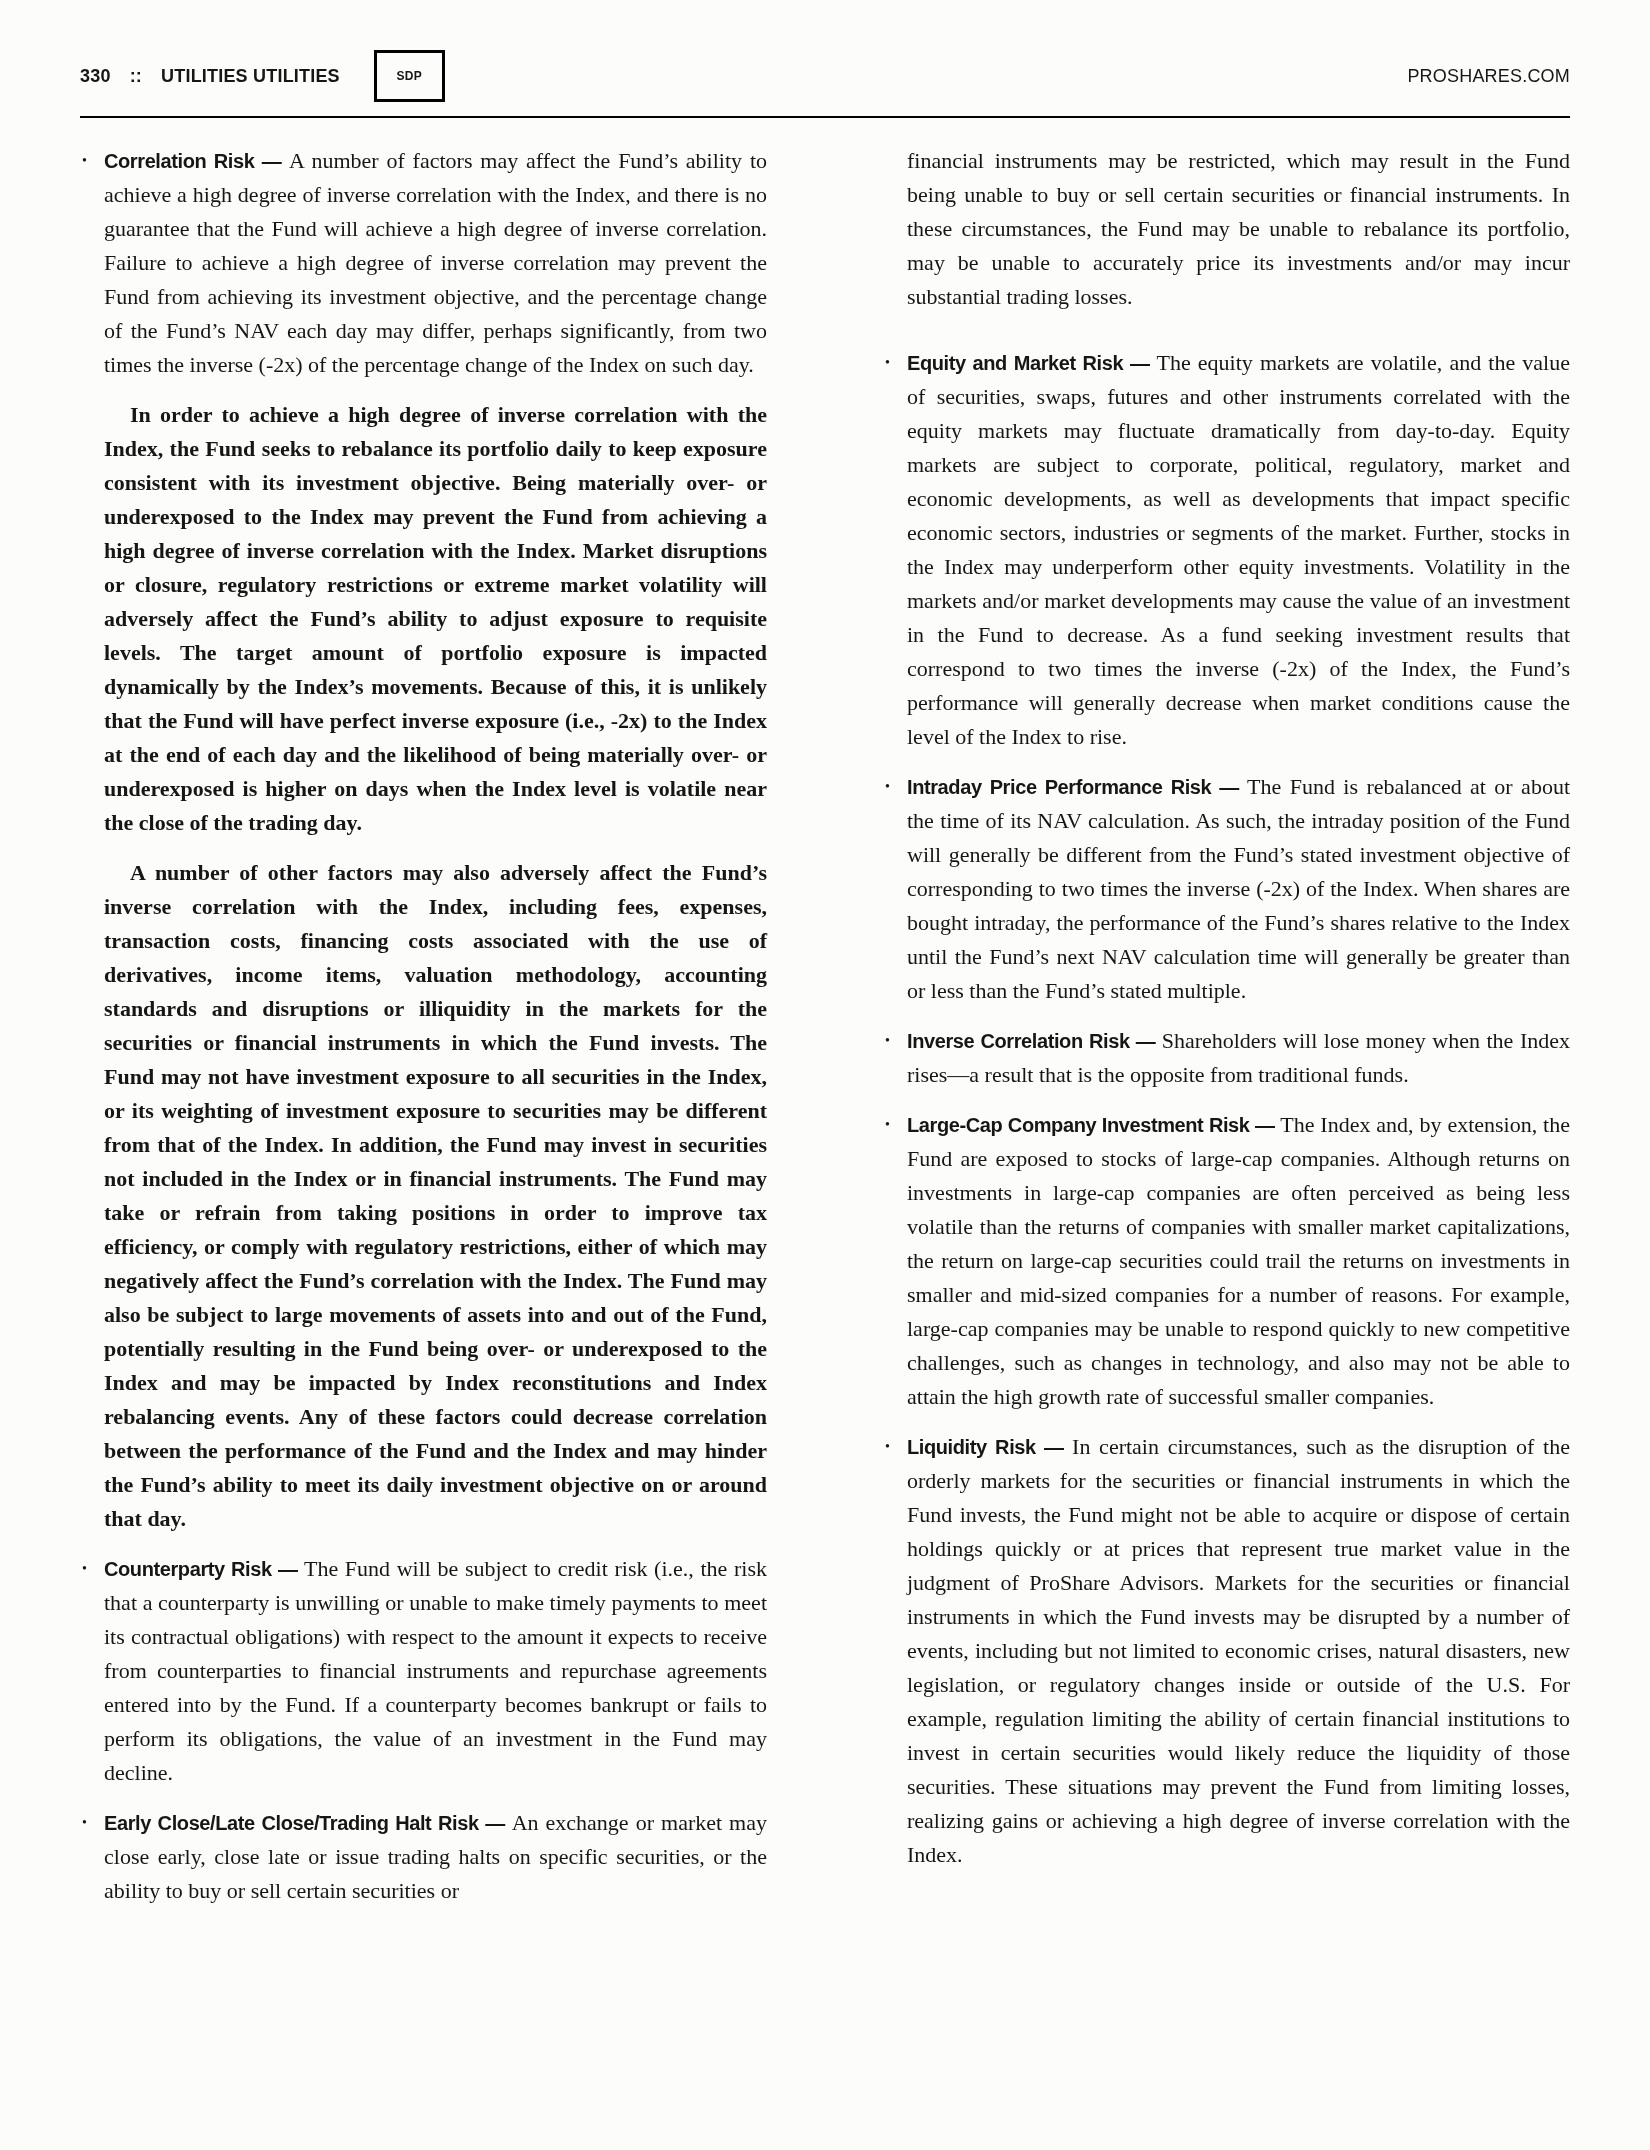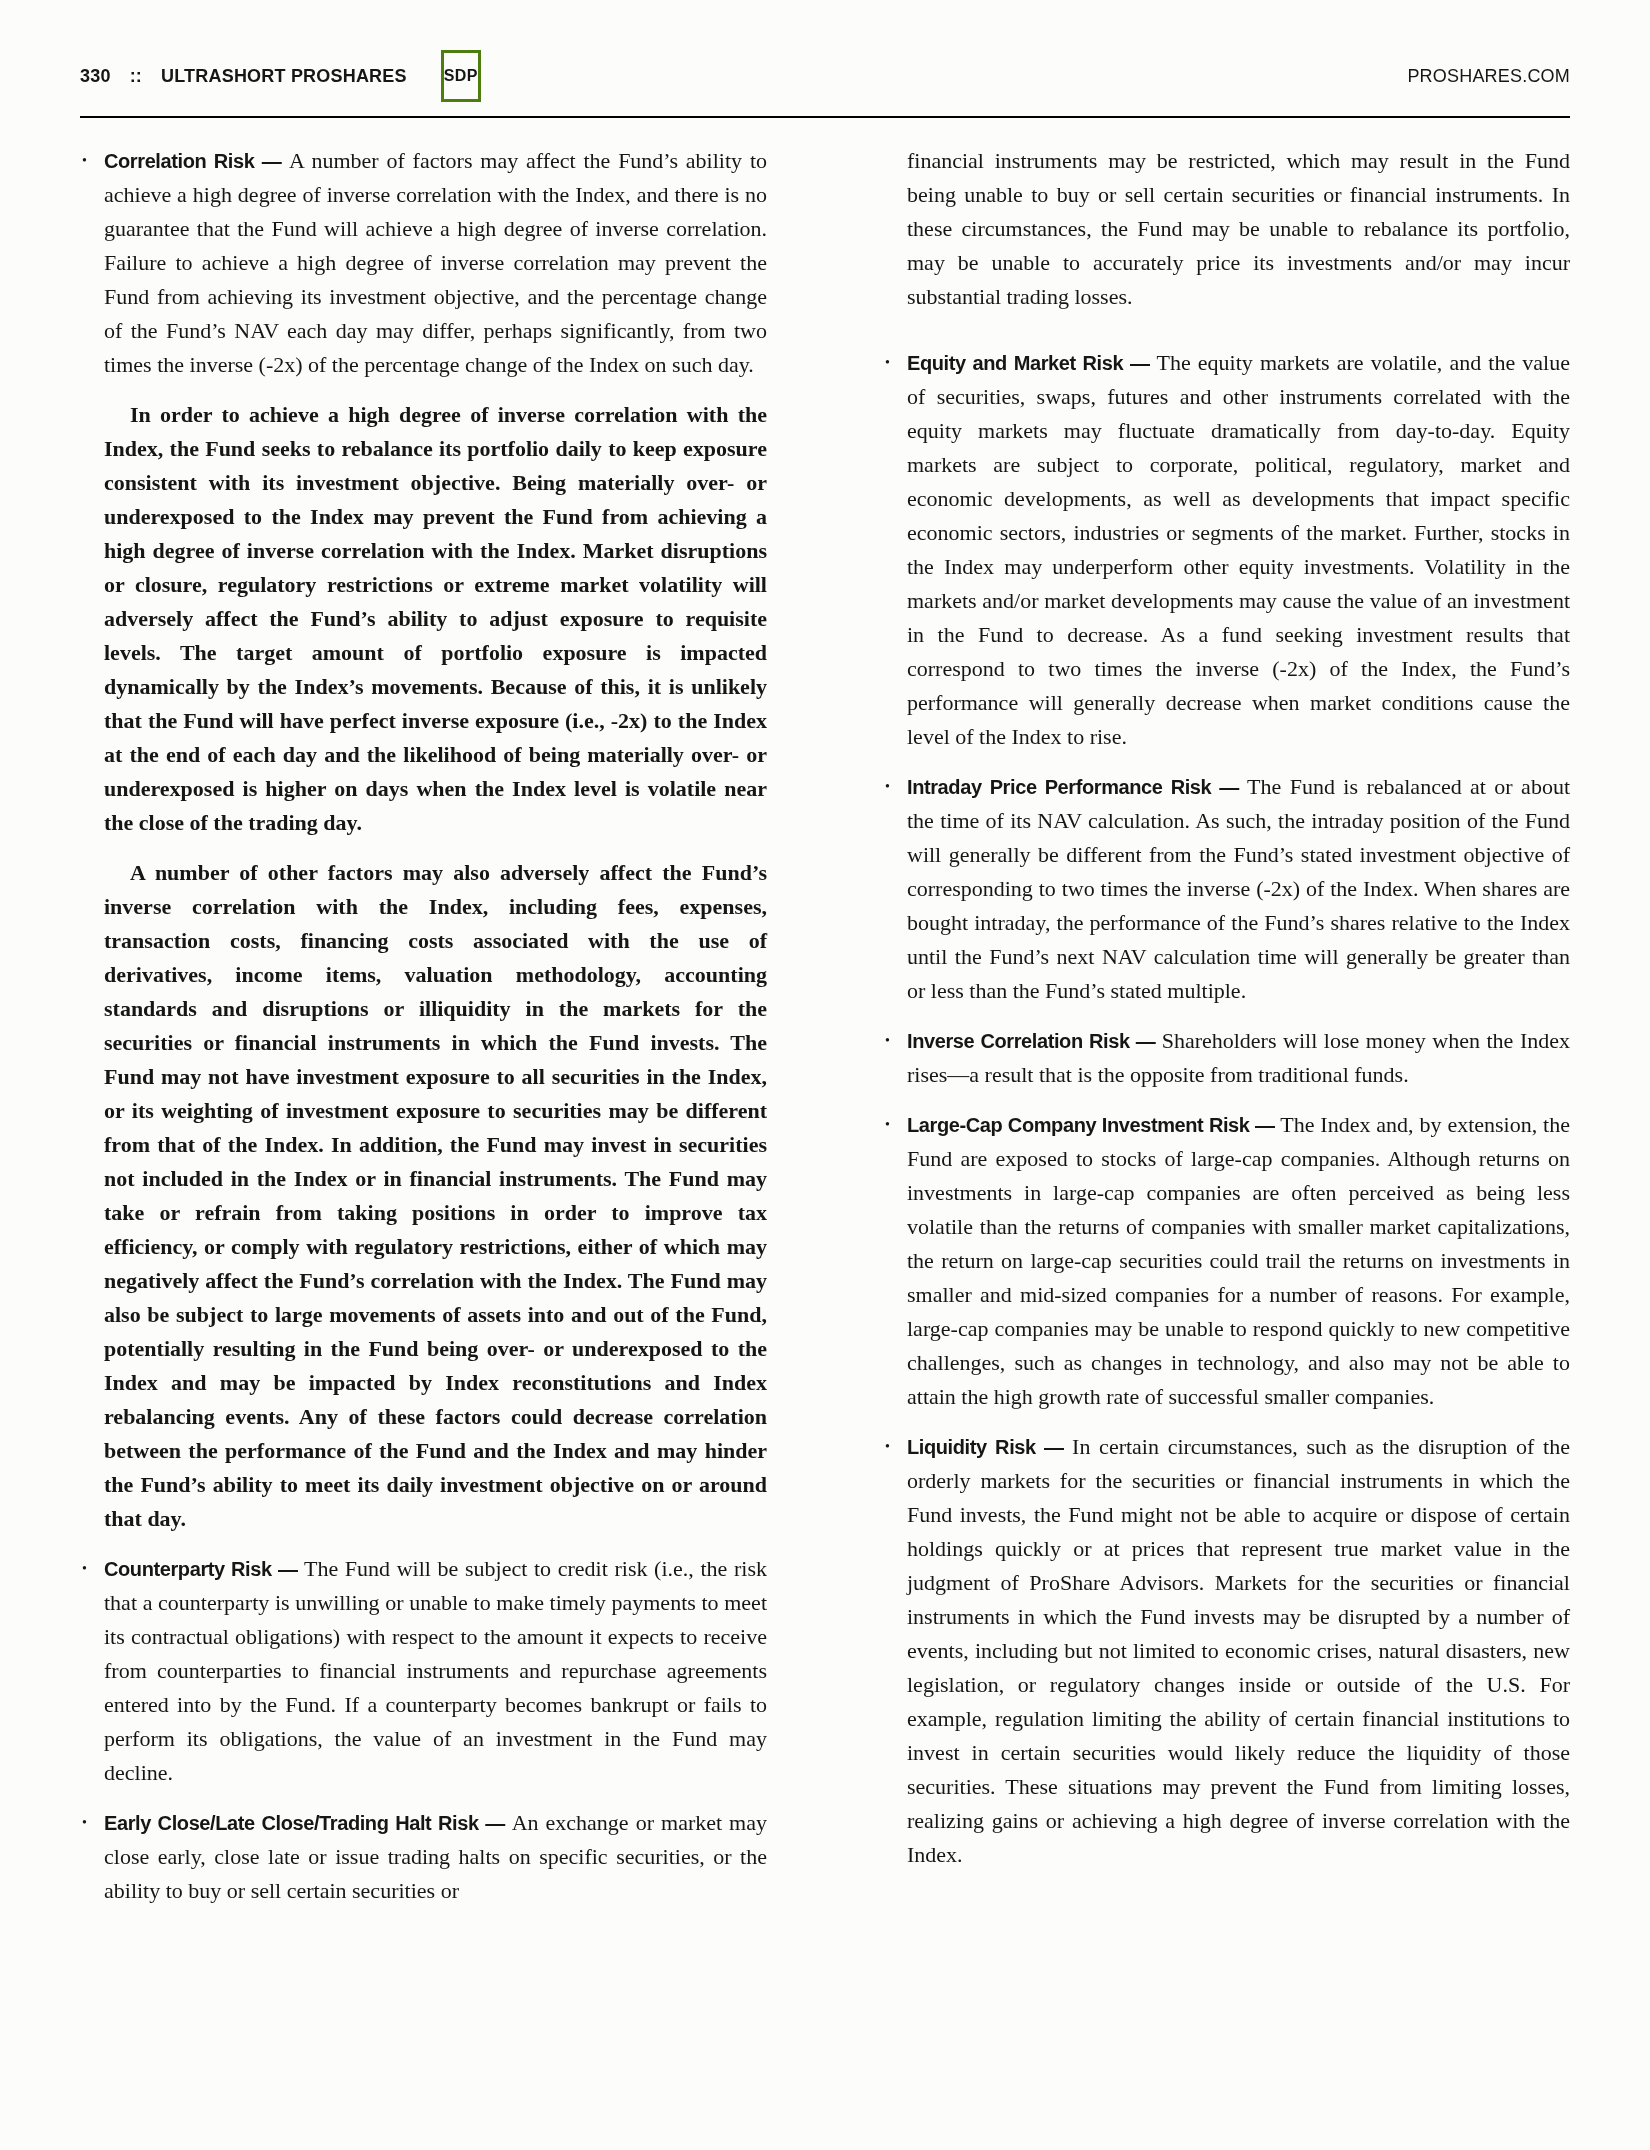--- a/index.html
+++ b/index.html
@@ -33,30 +33,30 @@
     font-size: 18px;
     letter-spacing: 0.2px;
     white-space: nowrap;
     gap: 12px;
   }
   .header-left .sep {
     margin: 0 7px;
   }
   .ticker-box {
     box-sizing: border-box;
-    width: 40px;
+    width: 71px;
     height: 52px;
-    border: 3px solid #4d7c0f;
+    border: 3px solid #000000;
     margin-left: 22px;
     display: flex;
     align-items: center;
     justify-content: center;
     font-family: "Liberation Sans", sans-serif;
     font-weight: bold;
-    font-size: 16px;
+    font-size: 12px;
     letter-spacing: 0.3px;
   }
   .header-right {
     margin-left: auto;
     font-family: "Liberation Sans", sans-serif;
     font-weight: normal;
     font-size: 18px;
     letter-spacing: 0.2px;
   }
   .rule {
@@ -109,21 +109,21 @@
 </style>
 </head>
 <body>
 
 <div class="page">
 
   <div class="header">
     <div class="header-left">
       <span>330</span>
       <span class="sep">::</span>
-      <span>ULTRASHORT PROSHARES</span>
+      <span>UTILITIES UTILITIES</span>
       <span class="ticker-box">
         <span>SDP</span>
       </span>
     </div>
     <div class="header-right">PROSHARES.COM</div>
   </div>
 
   <hr class="rule">
 
   <div class="columns">

